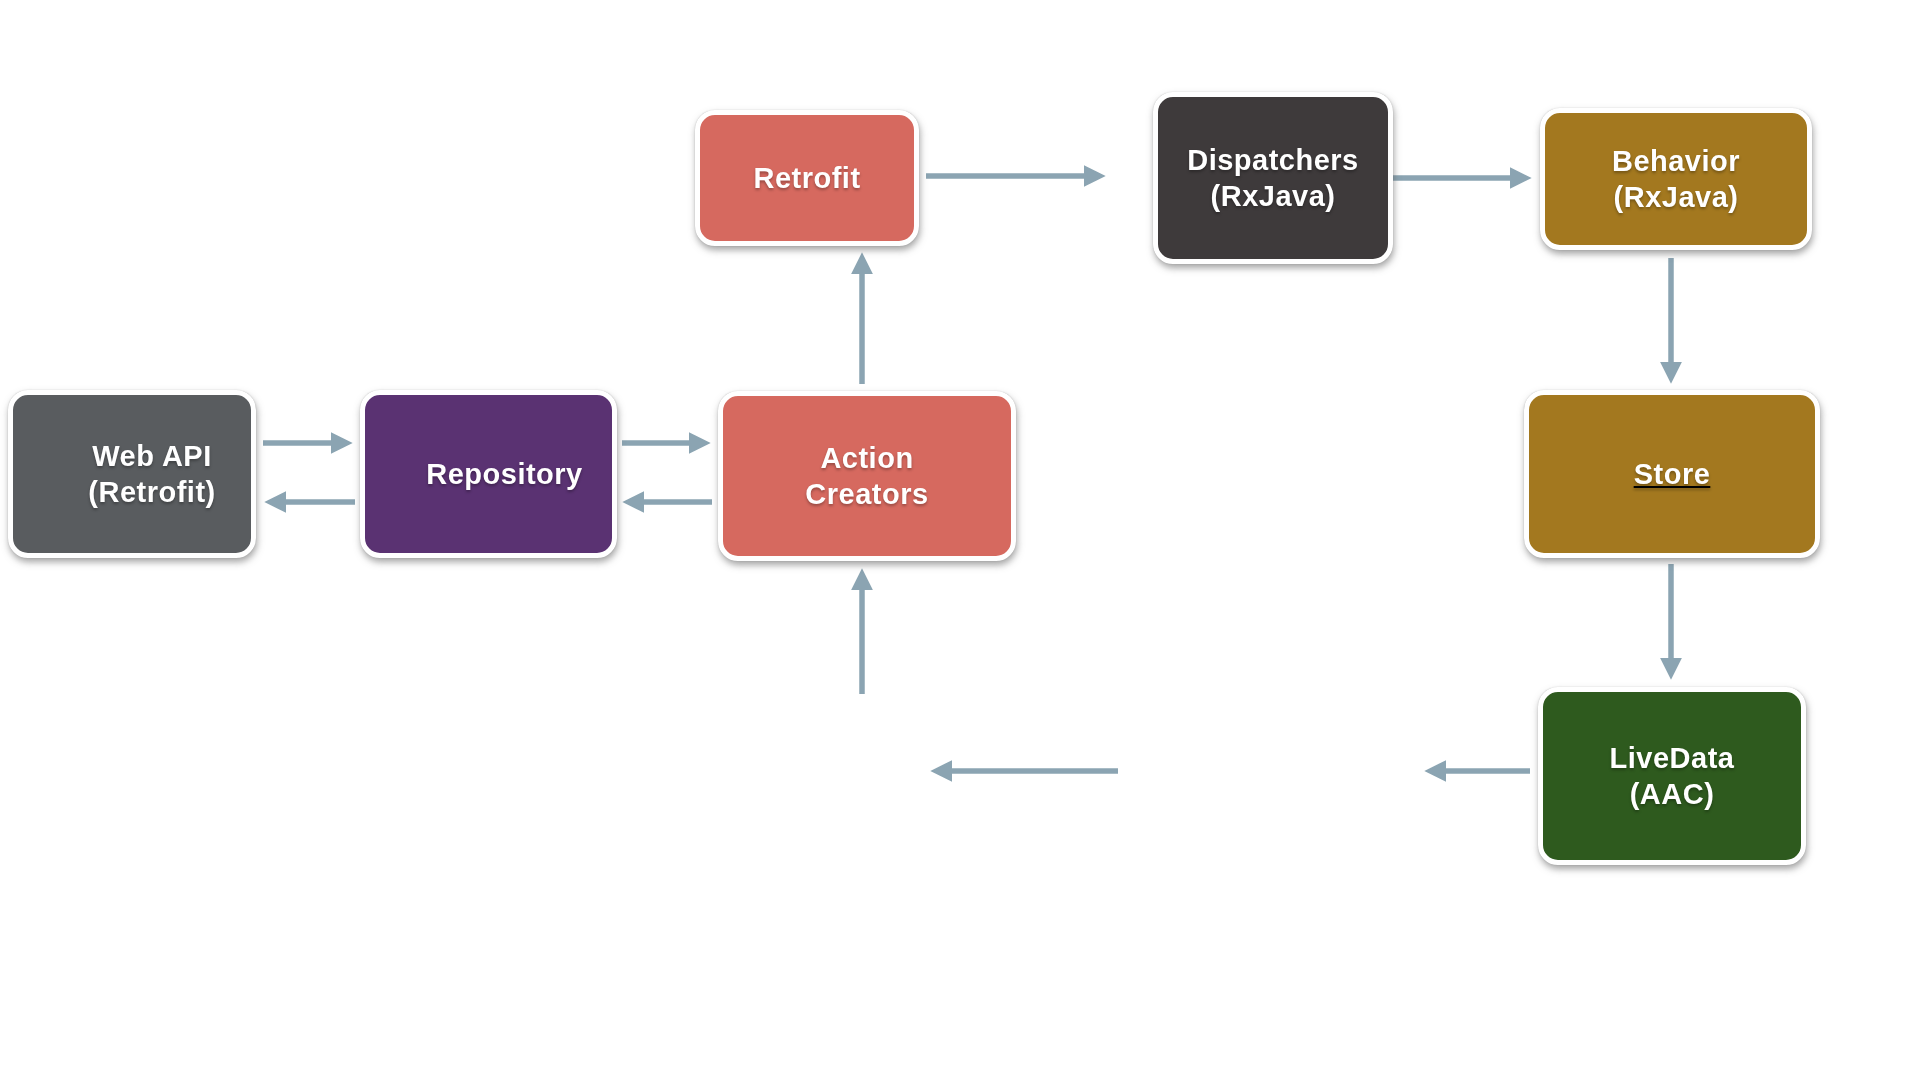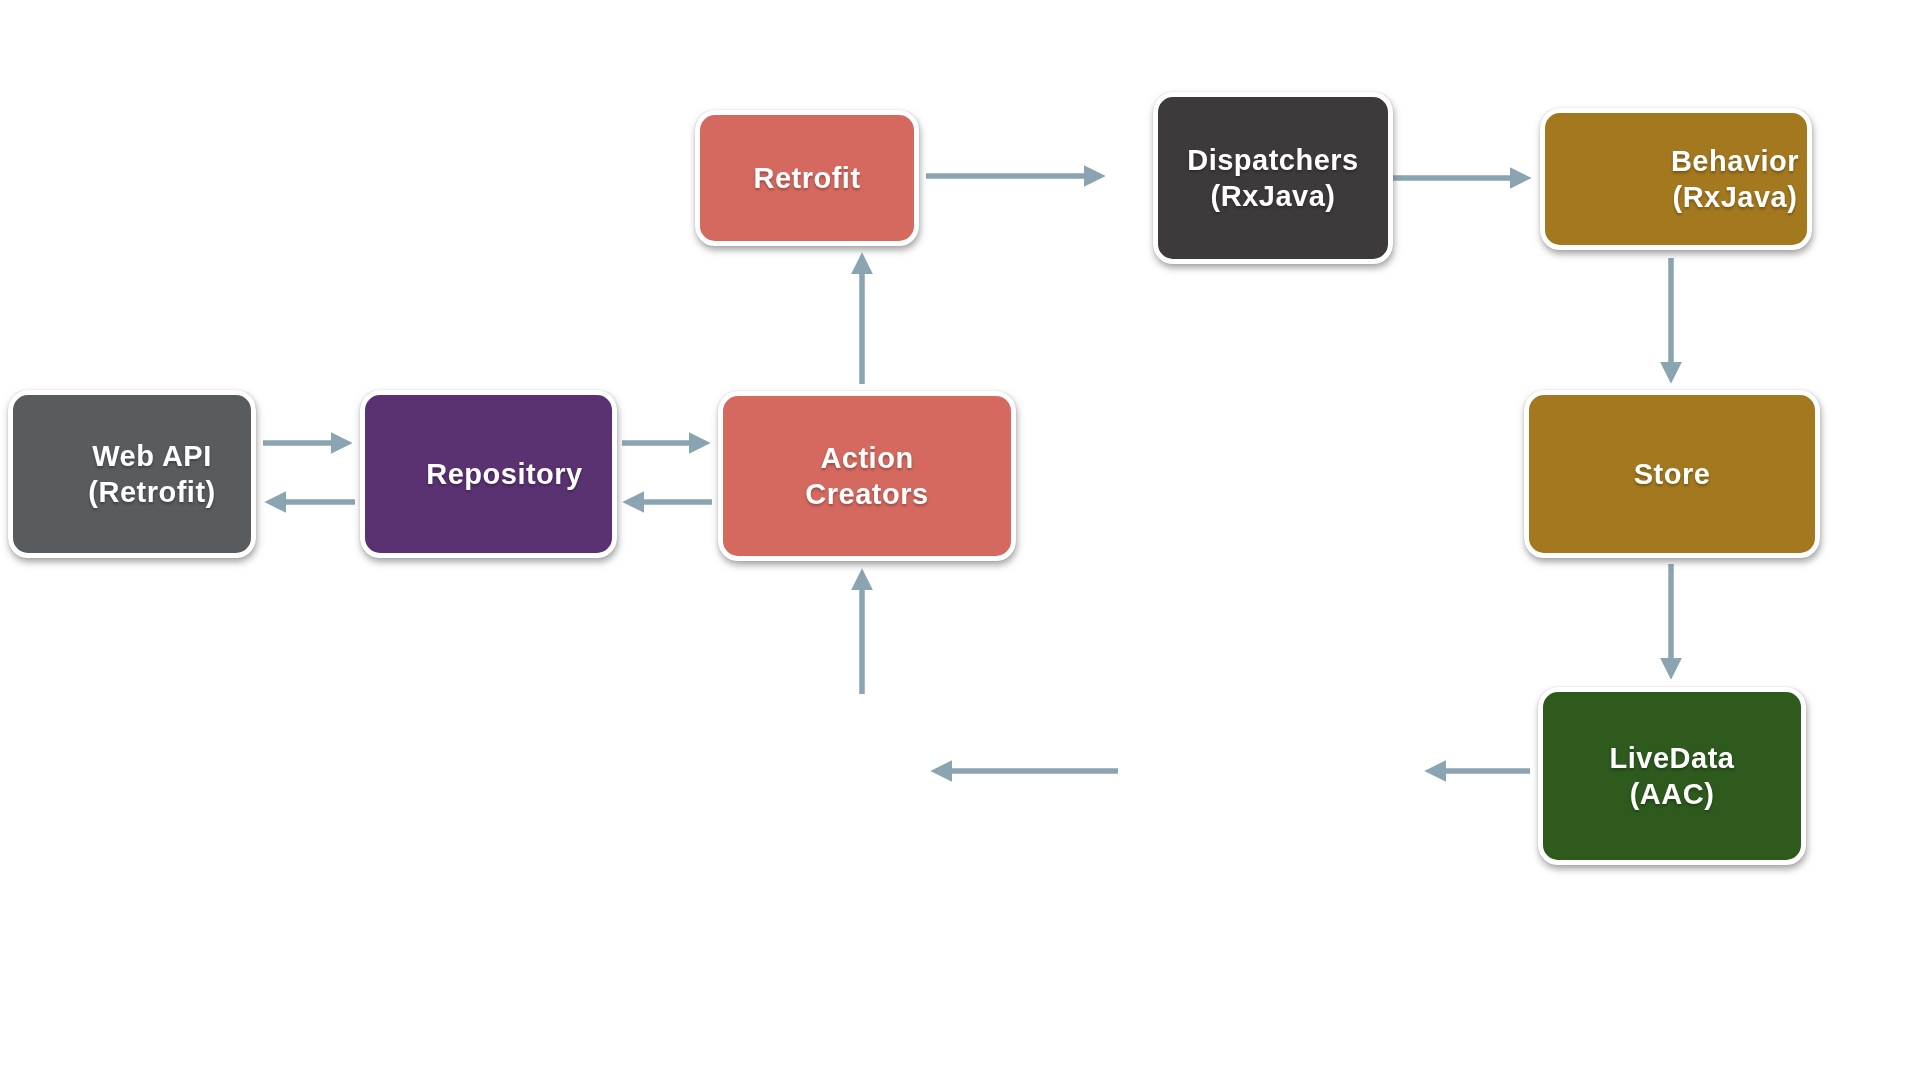--- a/index.html
+++ b/index.html
@@ -46,22 +46,22 @@
     text-shadow: 0 2px 3px rgba(0,0,0,0.3);
     letter-spacing: 0.5px;
     padding: 0 8px;
   }
   
   .n-web-api           { left: 8px;    top: 390px; width: 248px; height: 168px; }
   .n-repository        { left: 360px;  top: 390px; width: 257px; height: 168px; padding-left: 32px; }
   .n-action-creators   { left: 718px;  top: 391px; width: 298px; height: 170px; }
   .n-actions           { left: 695px;  top: 110px; width: 224px; height: 136px; }
   .n-dispatchers       { left: 1153px; top: 92px;  width: 240px; height: 172px; }
-  .n-behavior          { left: 1540px; top: 108px; width: 272px; height: 142px; justify-content: flex-end; }
-  .n-store             { left: 1524px; top: 390px; width: 296px; height: 168px; }
+  .n-behavior          { left: 1540px; top: 108px; width: 272px; height: 142px; }
+  .n-store             { left: 1524px; top: 390px; width: 296px; height: 168px; text-decoration: underline; }
   .n-livedata          { left: 1538px; top: 687px; width: 268px; height: 178px; }
   .n-views             { left: 1125px; top: 687px; width: 292px; height: 178px; }
   .n-user-interactions { left: 697px;  top: 700px; width: 226px; height: 144px; }
 </style>
 </head>
 <body>
 
 <div class="canvas">
 
   <svg class="arrows" viewBox="0 0 1920 1080" xmlns="http://www.w3.org/2000/svg">

